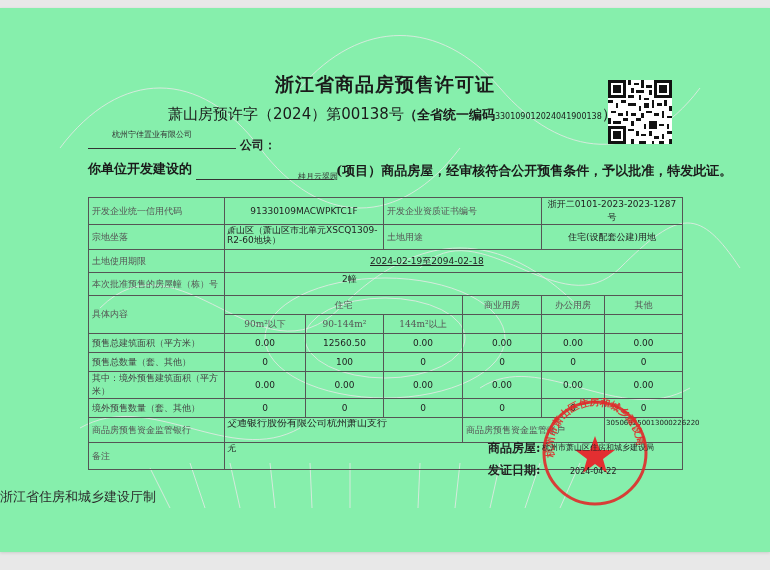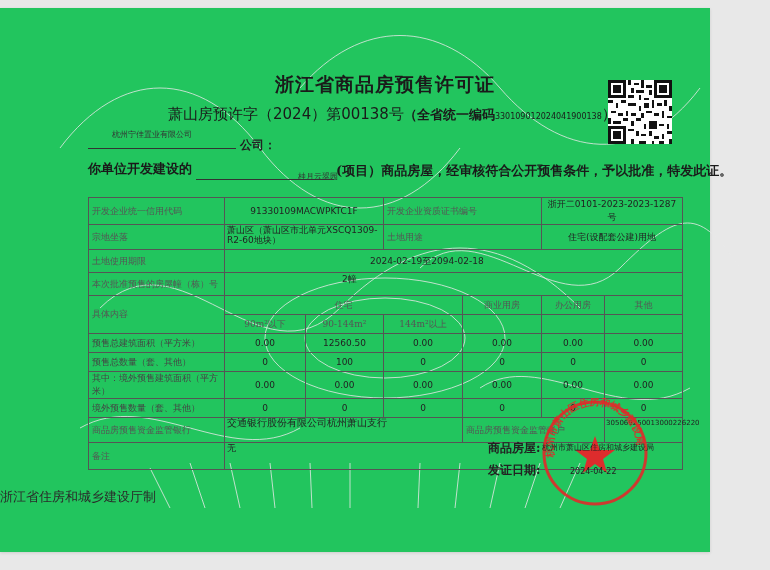--- a/index.html
+++ b/index.html
@@ -1,18 +1,18 @@
 <!DOCTYPE html>
 <html><head>
 <meta charset="utf-8">
 <style>
   html, body { margin:0; padding:0; }
   body { width:770px; height:570px; background:#e8e8e8; position:relative; overflow:hidden;
          font-family:"DejaVu Sans", sans-serif; color:#222; }
-  .page { position:absolute; left:0; top:8px; width:710px; height:544px; background:#22c55e;
+  .page { position:absolute; left:0; top:8px; width:770px; height:544px; background:#86efac;
           box-shadow:0 1px 3px rgba(0,0,0,0.12); }
   .bgpattern { position:absolute; left:0; top:0; width:770px; height:544px; pointer-events:none; }
   .abs { position:absolute; white-space:nowrap; }
   .serif { font-family:"DejaVu Serif", serif; }
   .title { left:0; width:770px; top:64px; text-align:center; font-size:19px; font-weight:bold; letter-spacing:1px; color:#1a1a1a; }
   .permitno { left:168px; top:97px; font-size:15px; color:#1a1a1a; }
   .permitno .unify { font-weight:bold; font-size:13px; }
   .permitno .code { font-size:8px; letter-spacing:0; }
   .company-small { left:112px; top:121px; font-size:8px; color:#333; }
   .company-line { left:88px; top:140px; width:148px; border-bottom:1px solid #333; height:0; }
@@ -23,21 +23,21 @@
   .intro2 { left:336px; top:154px; font-size:13px; font-weight:bold; color:#1a1a1a; }
   .qr { left:608px; top:72px; width:64px; height:64px; }
 
   table.main { position:absolute; left:88px; top:189px; width:594px; border-collapse:collapse; table-layout:fixed; }
   table.main td { border:1px solid #555; font-size:9px; padding:0 3px; height:18px; vertical-align:middle; overflow:hidden; }
   td.lbl { font-family:"DejaVu Serif", serif; color:#555; font-size:7.5px; padding-left:8px; }
   td.val { text-align:center; color:#222; font-size:8.5px; }
   td.sub { text-align:center; font-family:"DejaVu Serif", serif; color:#555; font-size:7px; height:12px; }
   td.num { text-align:center; color:#222; font-size:8px; height:11px; padding:0; }
   td.lbl2 { font-family:"DejaVu Serif", serif; color:#444; font-size:7.5px; height:11px; padding-left:8px; }
-  .topleft { vertical-align:top !important; text-align:left !important; font-size:8px; line-height:10px; }
+  .topleft { vertical-align:top !important; text-align:left !important; font-size:8px; line-height:10px;border-radius:10px; }
 
   .issuer-label { left:488px; top:432px; font-size:12px; font-weight:bold; font-family:"DejaVu Serif", serif; }
   .issuer-val { left:542px; top:434px; font-size:8px; color:#222; }
   .date-label { left:488px; top:454px; font-size:12px; font-weight:bold; font-family:"DejaVu Serif", serif; }
   .date-val { left:542px; top:459px; font-size:8px; color:#222;margin-left:28px; }
   .footer { left:0; width:770px; top:480px; font-size:13px; font-weight:normal; font-family:"DejaVu Serif", serif; color:#2a2a2a; }
   .stamp { left:540px; top:390px; width:110px; height:110px; }
 </style>
 </head>
 <body>
@@ -155,21 +155,21 @@
       <td class="val" colspan="2">浙开二0101-2023-2023-1287号</td>
     </tr>
     <tr>
       <td class="lbl" style="height:24px">宗地坐落</td>
       <td class="val topleft" colspan="2" style="white-space:normal;padding-left:2px;">萧山区（萧山区市北单元XSCQ1309-R2-60地块）</td>
       <td class="lbl" colspan="2">土地用途</td>
       <td class="val" colspan="2">住宅(设配套公建)用地</td>
     </tr>
     <tr>
       <td class="lbl" style="height:22px">土地使用期限</td>
-      <td class="val" colspan="6" style="text-align:left;padding-left:145px;">2024-02-19至2094-02-18</td>
+      <td class="val" colspan="6" style="text-align:left;padding-left:145px;text-decoration:underline;">2024-02-19至2094-02-18</td>
     </tr>
     <tr>
       <td class="lbl" style="height:22px">本次批准预售的房屋幢（栋）号</td>
       <td class="val" colspan="6" style="vertical-align:top;text-align:left;padding-left:117px;">2幢</td>
     </tr>
     <tr>
       <td class="lbl" rowspan="2">具体内容</td>
       <td class="sub" colspan="3">住宅</td>
       <td class="sub">商业用房</td>
       <td class="sub">办公用房</td>

